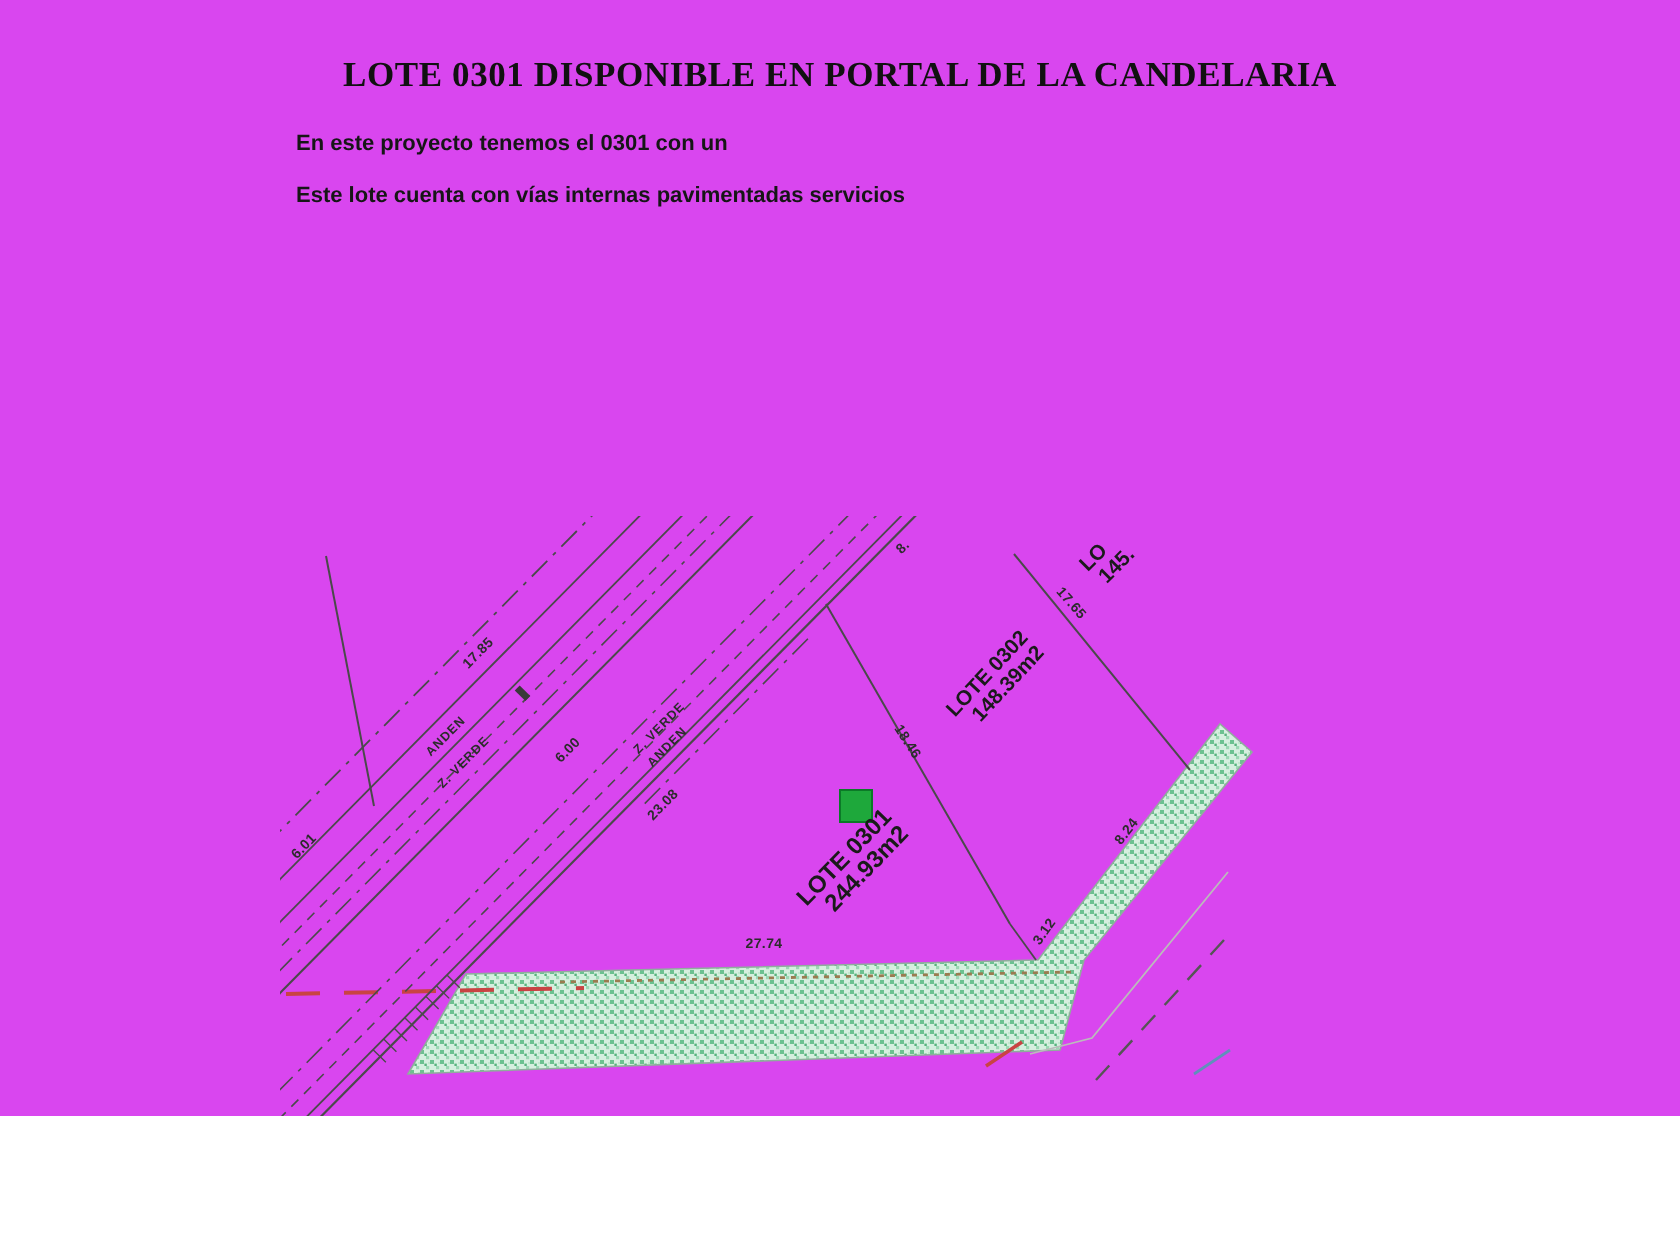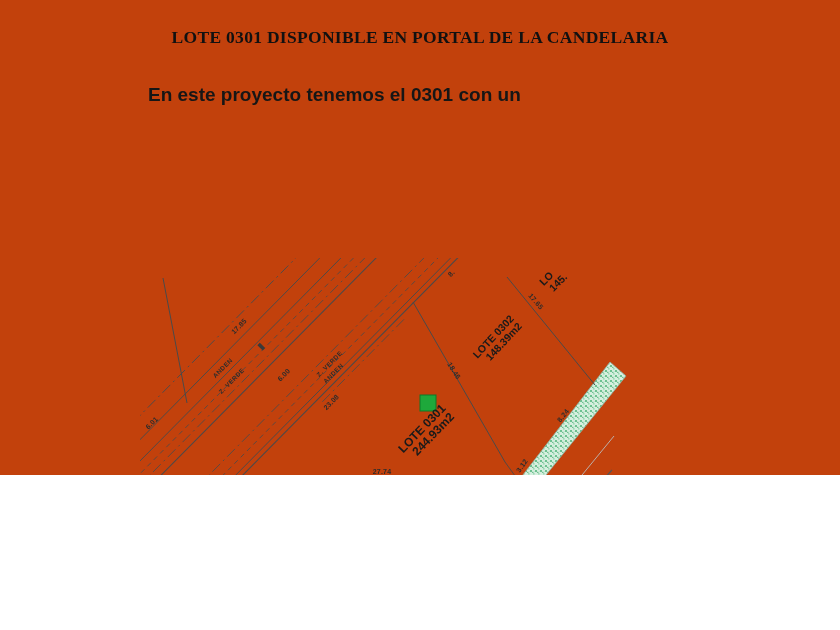--- a/index.html
+++ b/index.html
@@ -1,37 +1,38 @@
 <!DOCTYPE html>
 <html><head>
 <meta charset="utf-8">
 <style>
   html,body{margin:0;padding:0;background:#fff;}
-  .page{position:relative;width:840px;height:475px;background:#c2410c;overflow:hidden;
+  .page{position:relative;width:840px;height:558px;background:#d946ef;overflow:hidden;
         font-family:"Liberation Sans",sans-serif;color:#141414;}
   .flyer-title{position:absolute;top:27px;left:0;width:100%;text-align:center;
         font-family:"Liberation Serif",serif;font-weight:bold;font-size:17.5px;
         letter-spacing:.3px;color:#111;}
-  .description{position:absolute;left:148px;top:82px;width:580px;
-        font-weight:bold;font-size:19px;line-height:25.6px;color:#161616;}
+  .description{position:absolute;left:148px;top:60px;width:580px;
+        font-weight:bold;font-size:11px;line-height:25.6px;color:#161616;}
   .plan-wrap{position:absolute;left:140px;top:258px;width:500px;height:312px;}
   svg text{font-family:"Liberation Sans",sans-serif;fill:#2c2c2c;}
   svg .dim{font-size:7px;font-weight:700;letter-spacing:.2px;}
   svg .street{font-size:6.3px;font-weight:700;letter-spacing:.55px;}
   svg .lotlbl{font-weight:bold;fill:#1a1a1a;}
 </style>
 </head>
 <body>
 
 <div class="page">
 
   <div class="flyer-title">LOTE 0301 DISPONIBLE EN PORTAL DE LA CANDELARIA</div>
 
   <div class="description">
     <div>En este proyecto tenemos el 0301 con un</div>
+    <div>Este lote cuenta con vías internas pavimentadas servicios</div>
   </div>
 
   <div class="plan-wrap">
   <svg width="500" height="312" viewBox="0 0 500 312">
     <defs>
       <pattern id="speckle" width="5" height="5" patternUnits="userSpaceOnUse">
         <rect width="5" height="5" fill="#d6efdf"></rect>
         <rect x="0" y="2" width="2" height="2" fill="#6cc190"></rect>
         <rect x="3" y="0" width="1.6" height="1.6" fill="#9bd8b4"></rect>
         <rect x="2.2" y="3.8" width="1.2" height="1.2" fill="#57b37d"></rect>

